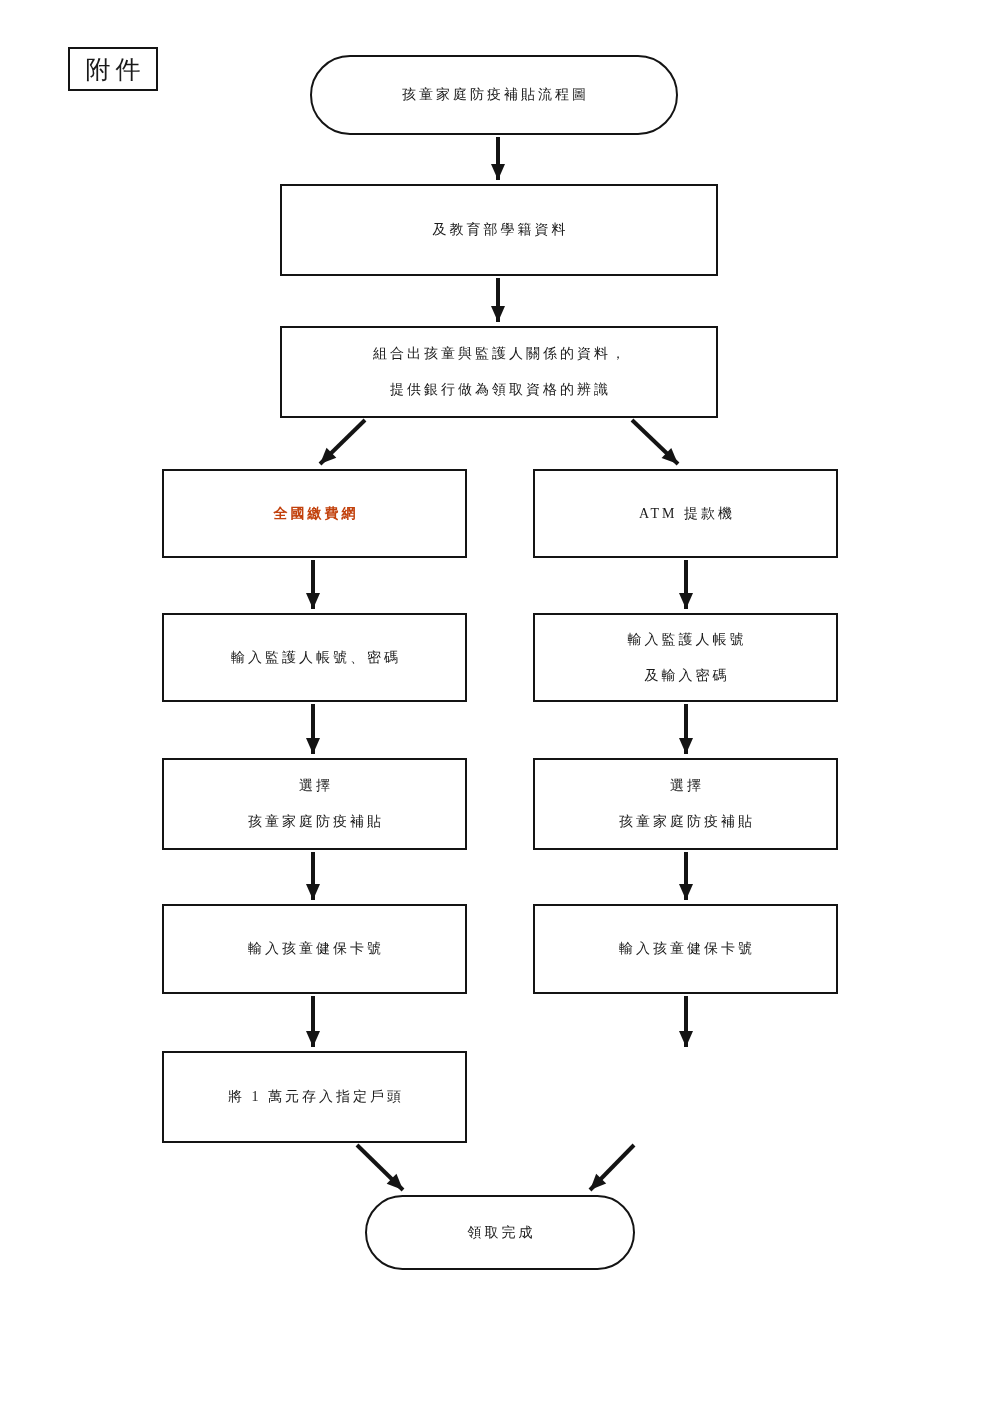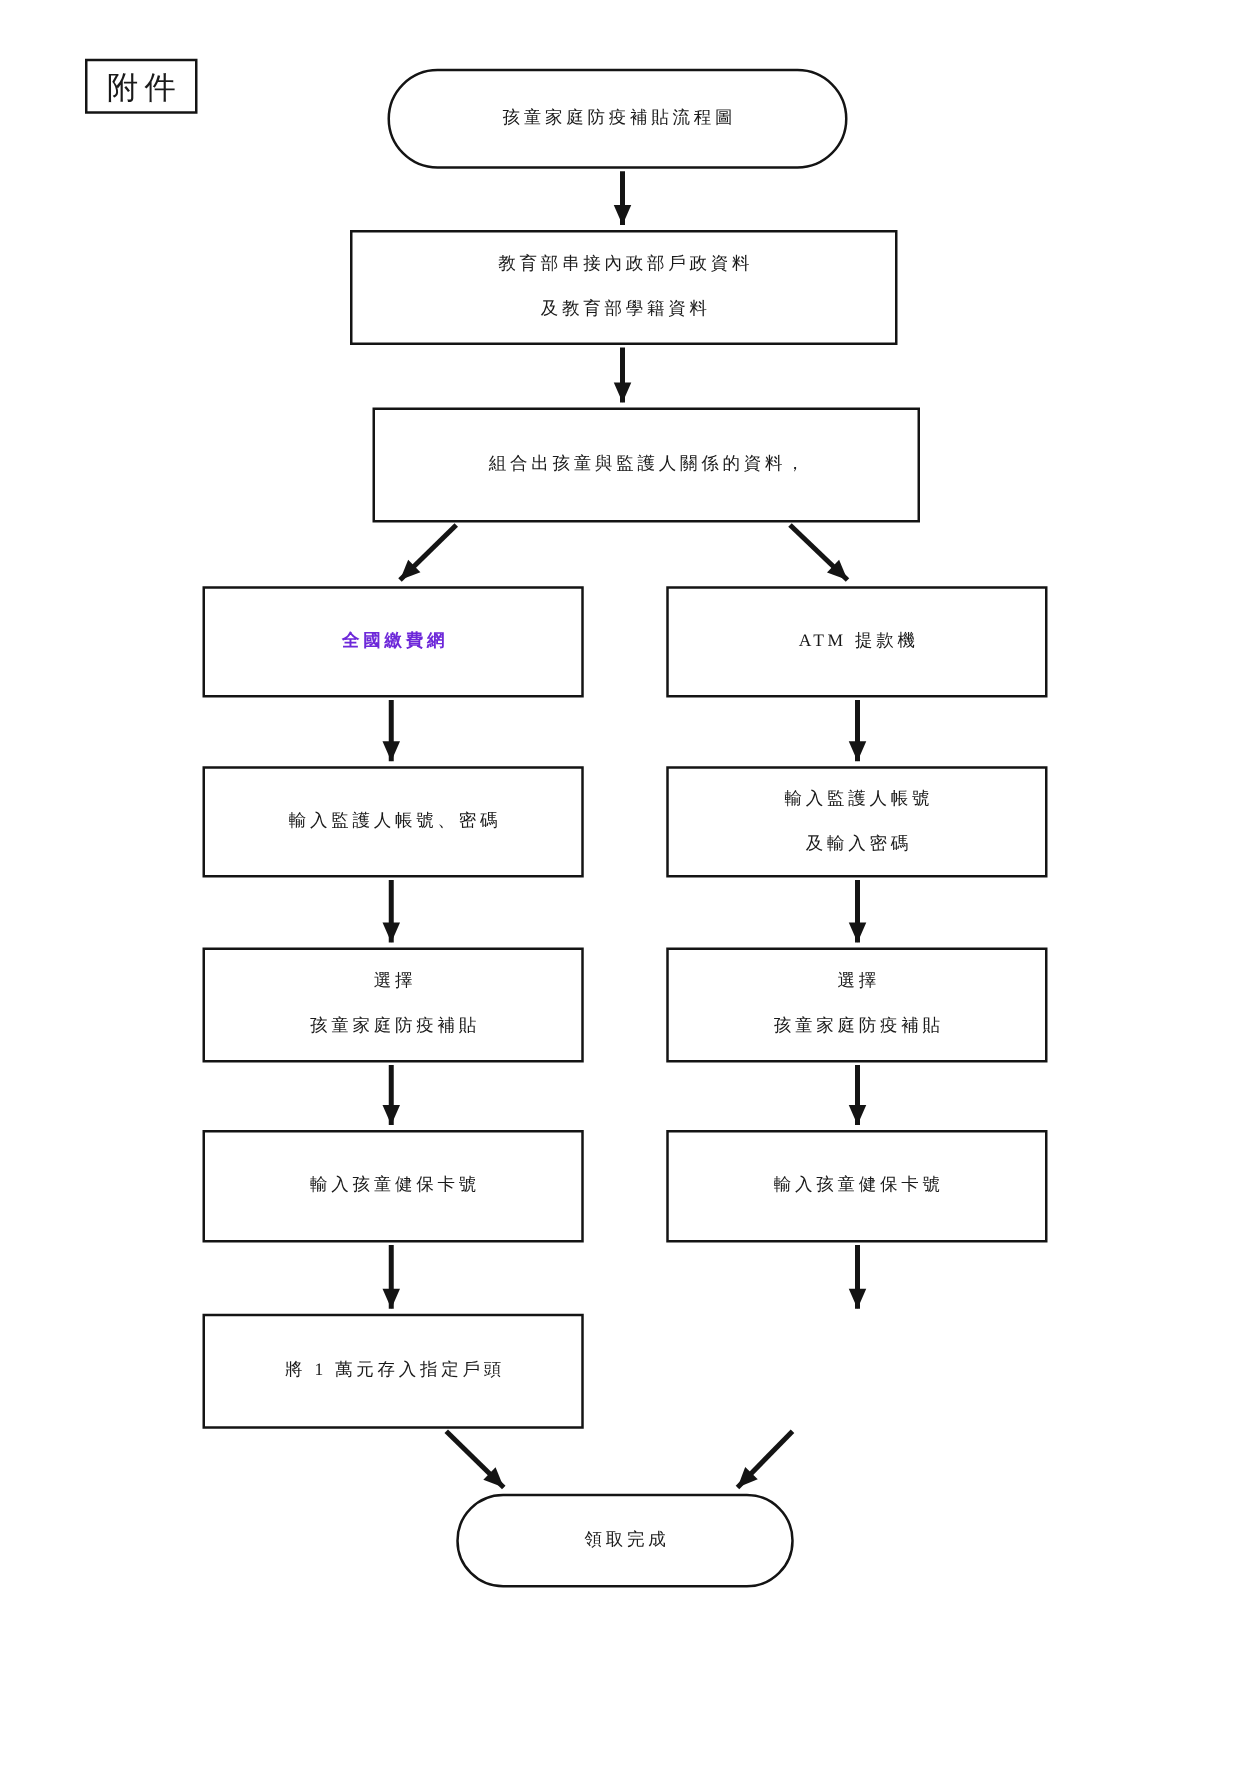--- a/index.html
+++ b/index.html
@@ -38,21 +38,21 @@
     z-index: 2;
     left: 68px; top: 47px; width: 90px; height: 44px;
     border: 2px solid #141414;
     display: flex; align-items: center; justify-content: center;
     font-size: 25px;
     box-sizing: border-box;
   }
   .att-box span { letter-spacing: 5px; padding-left: 5px; }
   .start-node  { left: 310px; top: 55px;  width: 368px; height: 80px; }
   .box-link    { left: 280px; top: 184px; width: 438px; height: 92px; }
-  .box-combine { left: 280px; top: 326px; width: 438px; height: 92px; margin-left: 18px; }
+  .box-combine { left: 280px; top: 326px; width: 438px; height: 92px; }
   .col-l { left: 162px; width: 305px; }
   .col-r { left: 533px; width: 305px; }
   .row-1 { top: 469px;  height: 89px; }
   .row-2 { top: 613px;  height: 89px; }
   .row-3 { top: 758px;  height: 92px; text-align: center; }
   .row-4 { top: 904px;  height: 90px; }
   .row-5 { top: 1051px; height: 92px; }
   .end-node { left: 365px; top: 1195px; width: 270px; height: 75px; }
   .bold { font-weight: bold; }
 </style>
@@ -87,30 +87,30 @@
 
   <div class="att-box">
     <span>附件</span>
   </div>
 
   <div class="node stadium start-node">
     <span>孩童家庭防疫補貼流程圖</span>
   </div>
 
   <div class="node box-link">
-    <span>教育部串接內政部戶政資料</span>
     <span>及教育部學籍資料</span>
   </div>
 
   <div class="node box-combine">
     <span>組合出孩童與監護人關係的資料，</span>
+    <span>提供銀行做為領取資格的辨識</span>
   </div>
 
   <div class="node col-l row-1">
-    <span class="bold" style="color: #6d28d9;">全國繳費網</span>
+    <span class="bold" style="color: #c2410c;">全國繳費網</span>
   </div>
   <div class="node col-r row-1">
     <span>ATM 提款機</span>
   </div>
 
   <div class="node col-l row-2">
     <span>輸入監護人帳號、密碼</span>
   </div>
   <div class="node col-r row-2">
     <span>輸入監護人帳號</span>

